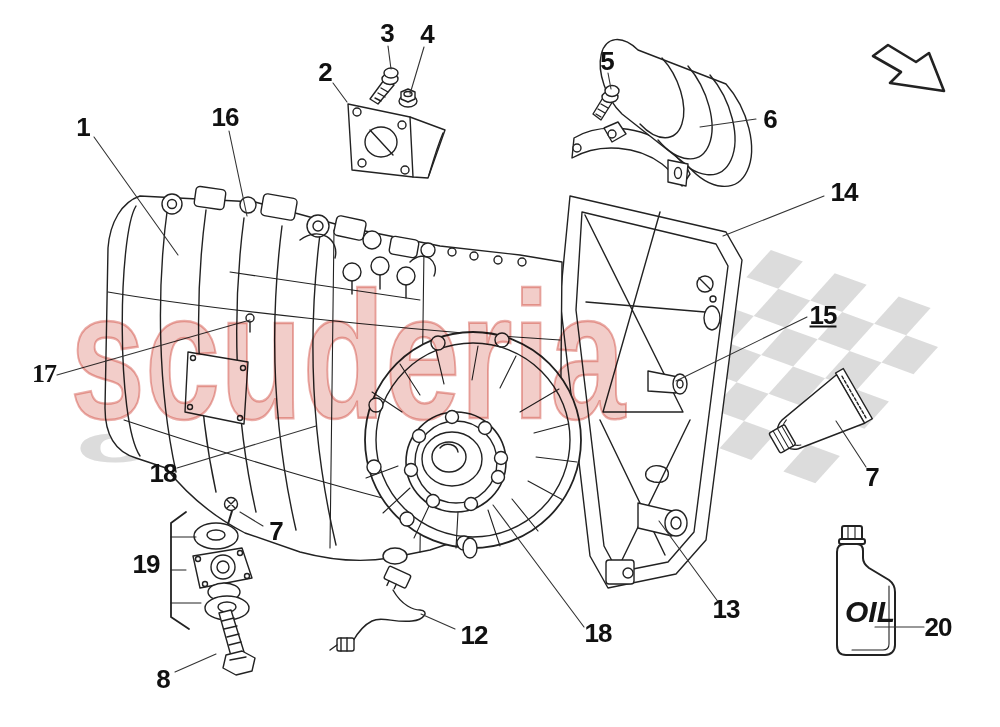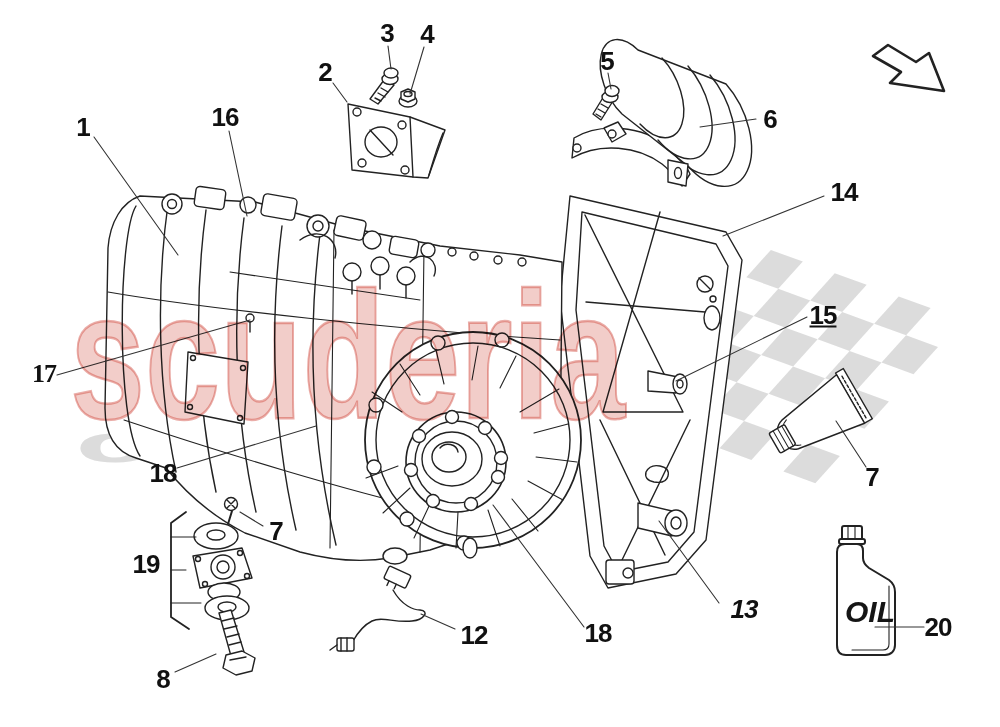--- a/index.html
+++ b/index.html
@@ -271,21 +271,21 @@
       <div class="callout" style="left: 325px; top: 72px;">2</div>
       <div class="callout" style="left: 387px; top: 33px;">3</div>
       <div class="callout" style="left: 427px; top: 34px;">4</div>
       <div class="callout" style="left: 607px; top: 61px;">5</div>
       <div class="callout" style="left: 770px; top: 119px;">6</div>
       <div class="callout" style="left: 276px; top: 531px;">7</div>
       <div class="callout" style="left: 163px; top: 679px;">8</div>
       <div class="callout" style="left: 146px; top: 564px;">19</div>
       <div class="callout" style="left: 872px; top: 477px;">7</div>
       <div class="callout" style="left: 474px; top: 635px;">12</div>
-      <div class="callout" style="left: 744px; top: 609px; font-style: italic;">13</div>
+      <div class="callout" style="left: 726px; top: 609px;">13</div>
       <div class="callout" style="left: 844px; top: 192px;">14</div>
       <div class="callout" style="left: 823px; top: 315px; text-decoration: underline;">15</div>
       <div class="callout" style="left: 225px; top: 117px;">16</div>
       <div class="callout" style="left: 44px; top: 374px; font-family: Liberation Serif, serif;">17</div>
       <div class="callout" style="left: 163px; top: 473px;">18</div>
       <div class="callout" style="left: 598px; top: 633px;">18</div>
       <div class="callout" style="left: 938px; top: 627px;">20</div>
     </div>
 
 </div>

